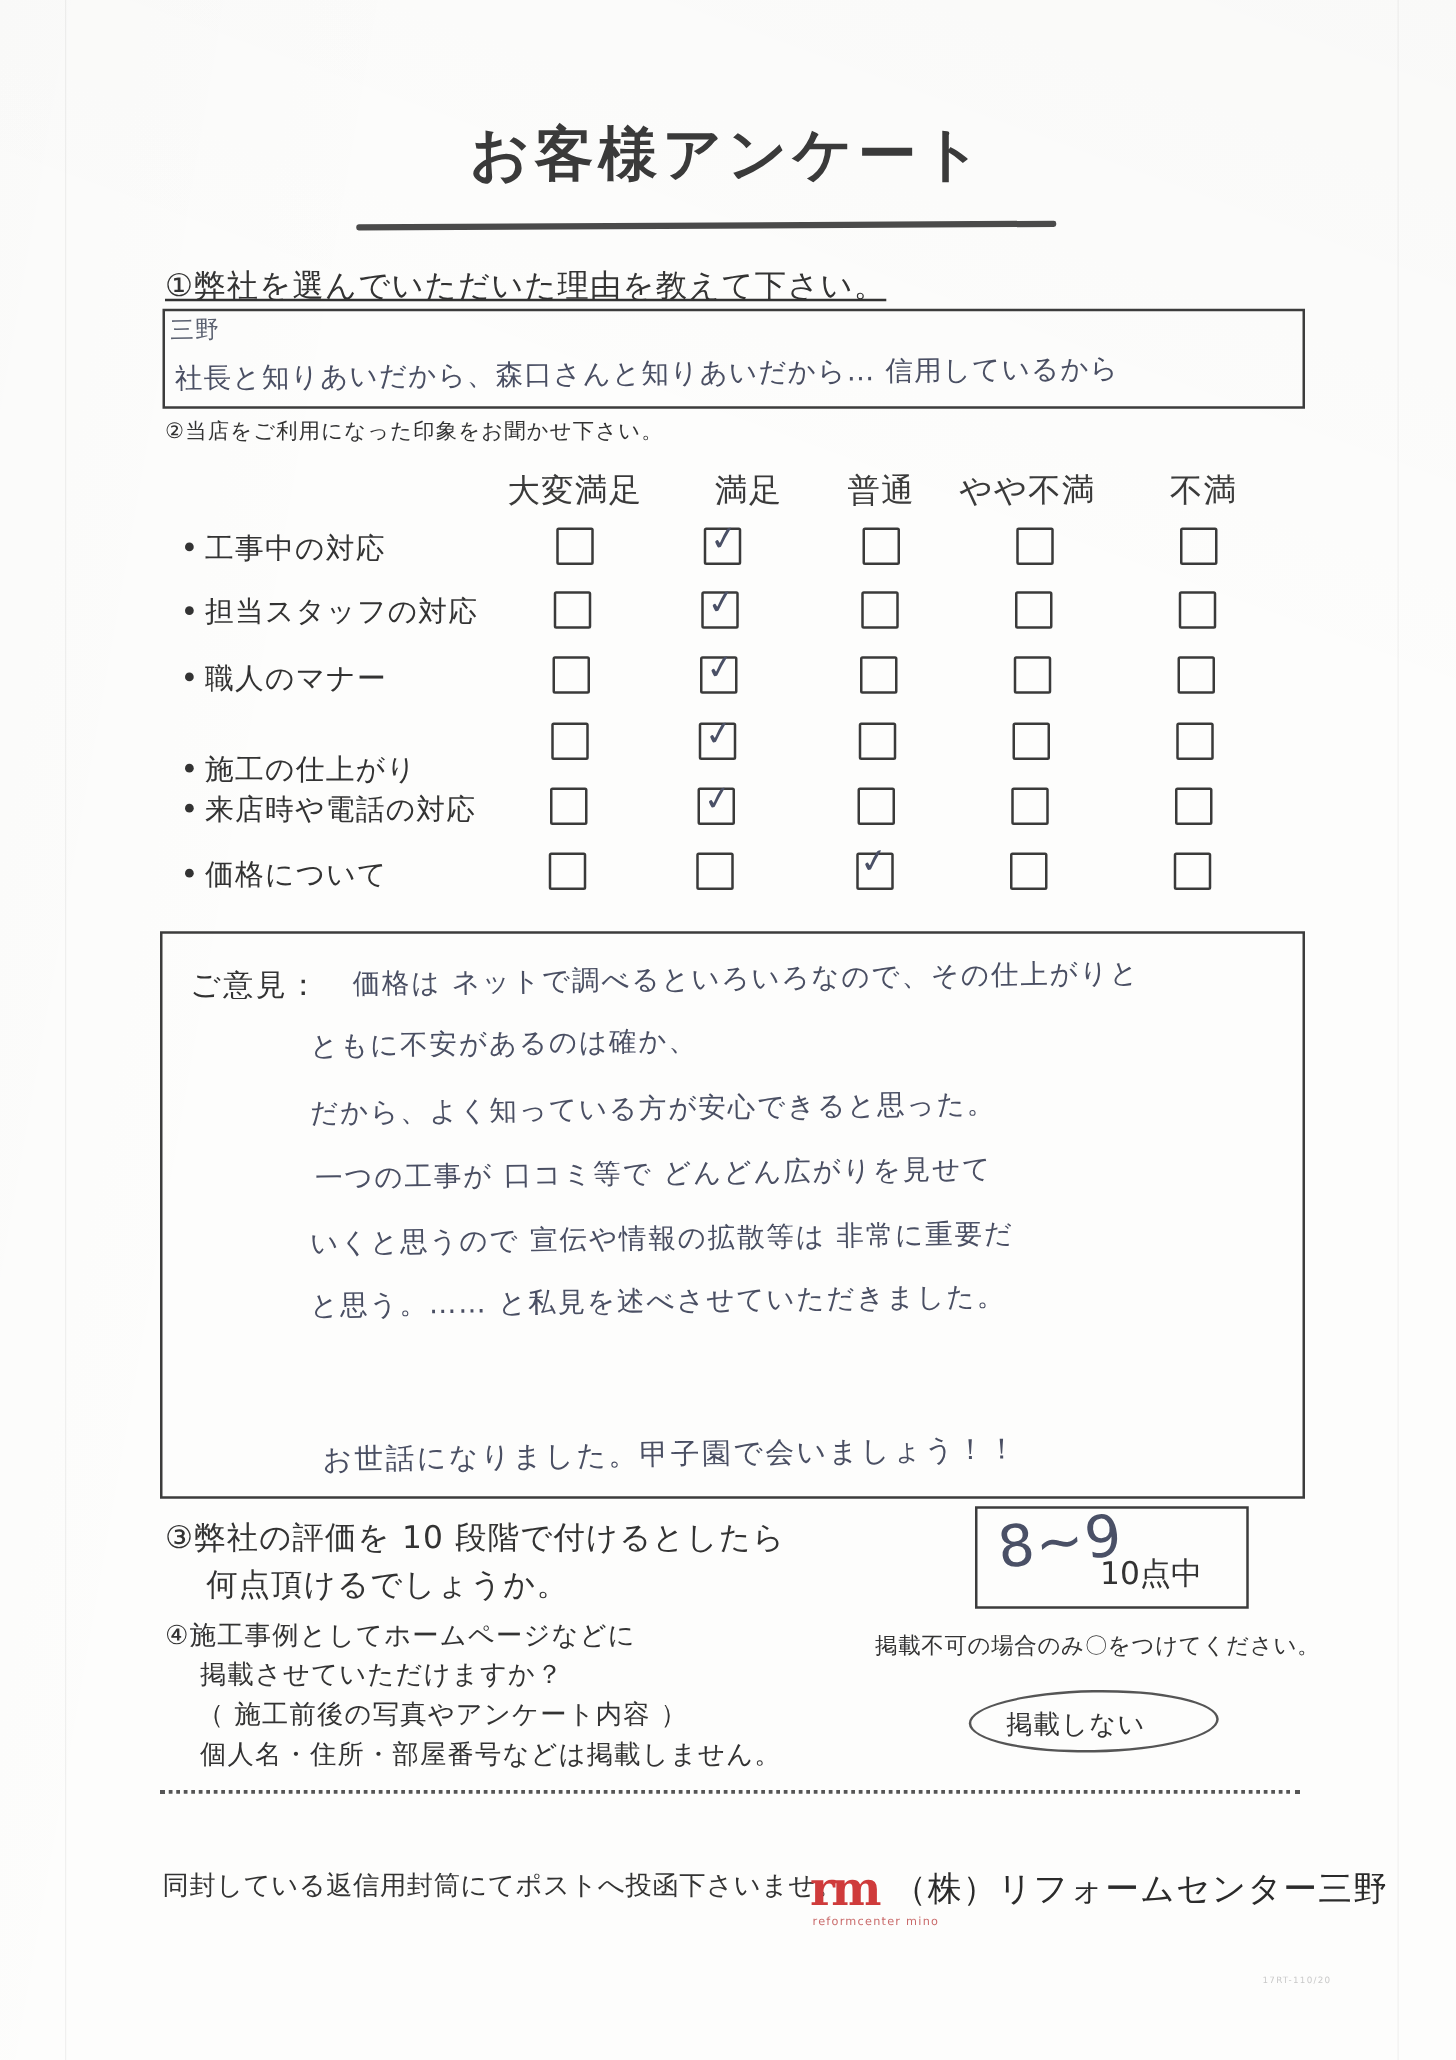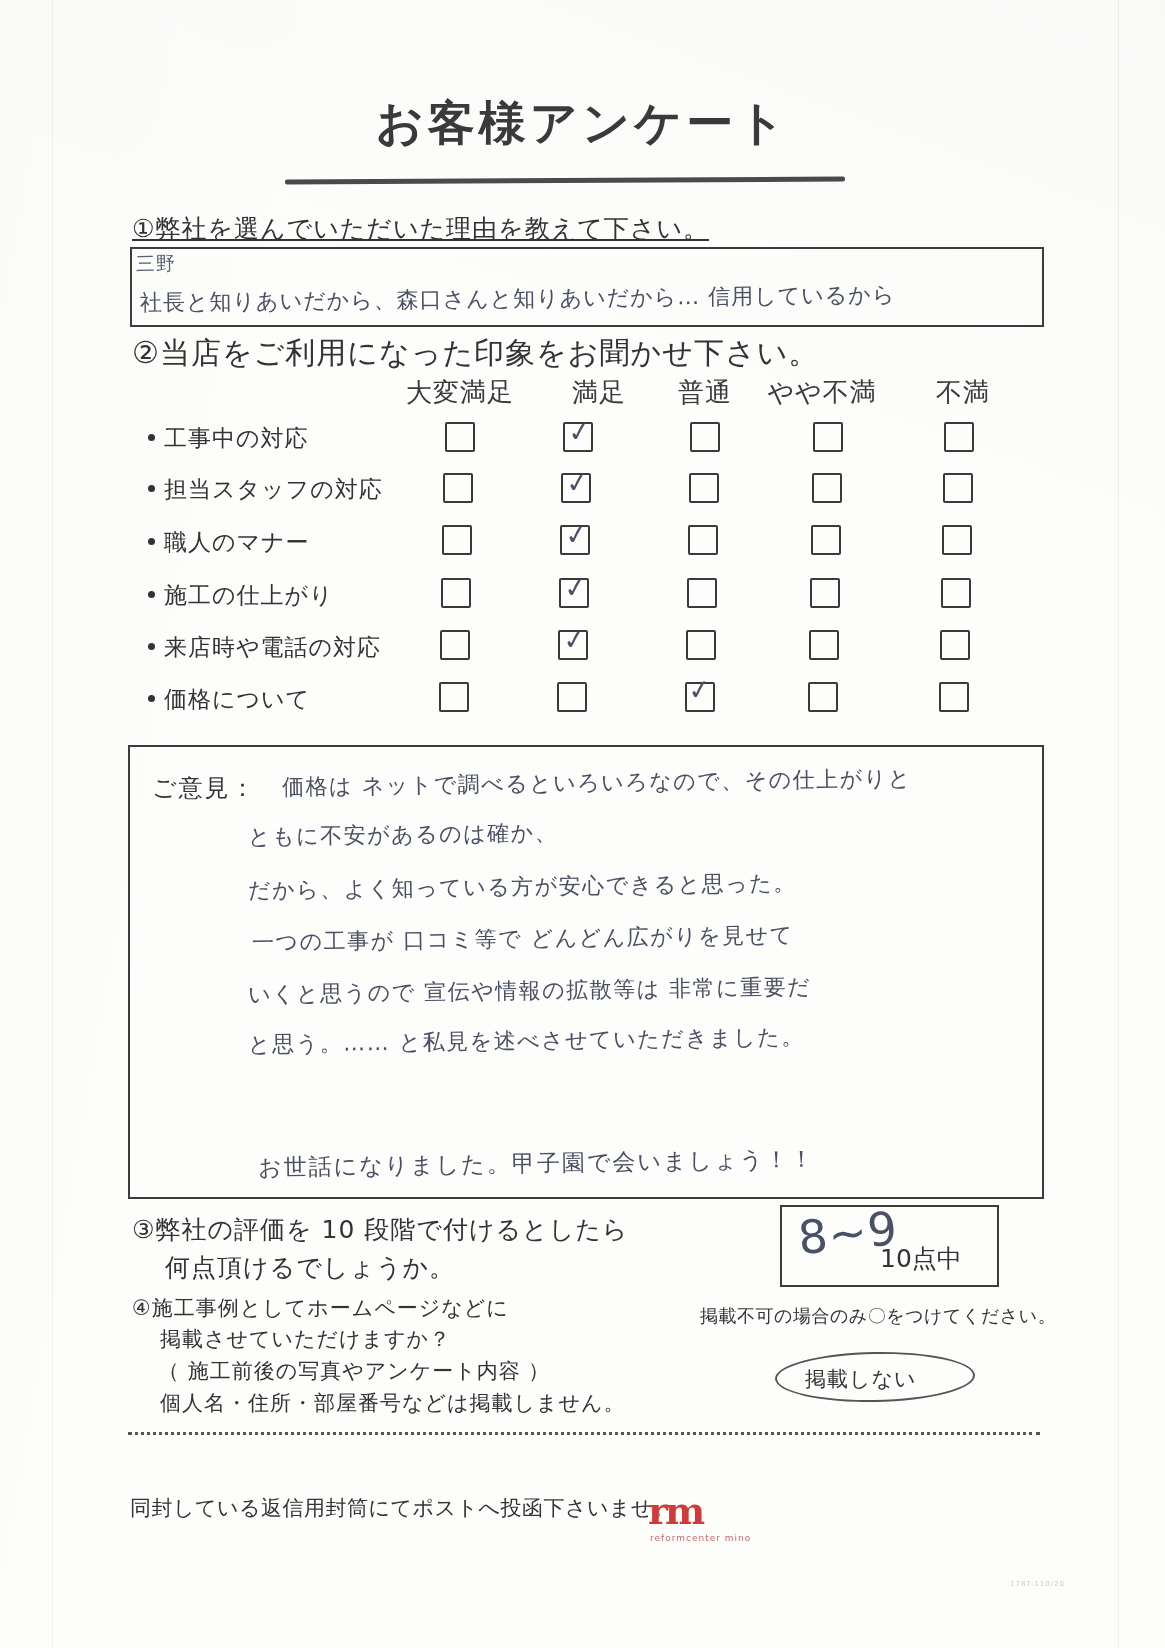--- a/index.html
+++ b/index.html
@@ -70,21 +70,21 @@
   .q1-label { position: absolute; left: 132px; top: 212px; font-size: 25px; letter-spacing: 1px; text-decoration: underline; }
   .q1-box {
     position: absolute; left: 130px; top: 247px;
     width: 910px; height: 76px;
     border: 2px solid #3c3c3c;
   }
   .q1-small { position:absolute; left: 136px; top: 251px; font-size: 19px; color:#5b6170; transform: rotate(-1deg); }
   .q1-answer { position: absolute; left: 140px; top: 284px; font-size: 22px; }
 
   
-  .q2-label { position: absolute; left: 132px; top: 333px; font-size: 30px; letter-spacing: 1px; }
+  .q2-label { position: absolute; left: 132px; top: 333px; font-size: 17px; letter-spacing: 1px; }
 
   .col-head {
     position: absolute;
     top: 375px;
     font-size: 26px;
     color: #3b3b3b;
     letter-spacing: 1px;
     text-align: center;
     transform: rotate(-0.5deg);
   }
@@ -290,21 +290,21 @@
   <div class="cb" style="left:943px; top:473px;"></div>
 
   <div class="row-label" style="top:527px;"><span class="bullet"></span><span>職人のマナー</span></div>
   <div class="cb" style="left:442px; top:525px;"></div>
   <div class="cb" style="left:560px; top:525px;"></div>
   <div class="check" style="left:565px; top:521px;">✓</div>
   <div class="cb" style="left:688px; top:525px;"></div>
   <div class="cb" style="left:811px; top:525px;"></div>
   <div class="cb" style="left:942px; top:525px;"></div>
 
-  <div class="row-label" style="top:580px;"><span class="bullet"></span><span>施工の仕上がり</span></div>
+  <div class="row-label" style="top:600px;"><span class="bullet"></span><span>施工の仕上がり</span></div>
   <div class="cb" style="left:441px; top:578px;"></div>
   <div class="cb" style="left:559px; top:578px;"></div>
   <div class="check" style="left:564px; top:574px;">✓</div>
   <div class="cb" style="left:687px; top:578px;"></div>
   <div class="cb" style="left:810px; top:578px;"></div>
   <div class="cb" style="left:941px; top:578px;"></div>
 
   <div class="row-label" style="top:632px;"><span class="bullet"></span><span>来店時や電話の対応</span></div>
   <div class="cb" style="left:440px; top:630px;"></div>
   <div class="cb" style="left:558px; top:630px;"></div>
@@ -345,18 +345,19 @@
 
   <div class="printed note-right">掲載不可の場合のみ〇をつけてください。</div>
   <div class="no-publish"></div>
   <div class="printed no-publish-label">掲載しない</div>
 
   <div class="dotted"></div>
   <div class="printed footer-2">同封している返信用封筒にてポストへ投函下さいませ。</div>
 
   <div class="brand">
     <span class="brand-mark">rm</span>
+    <span class="brand-name printed">（株）リフォームセンター三野</span>
   </div>
   <div class="brand-sub">reformcenter mino</div>
 
   <div class="tiny-code">17RT-110/20</div>
 
 </div>
 
 </body></html>

